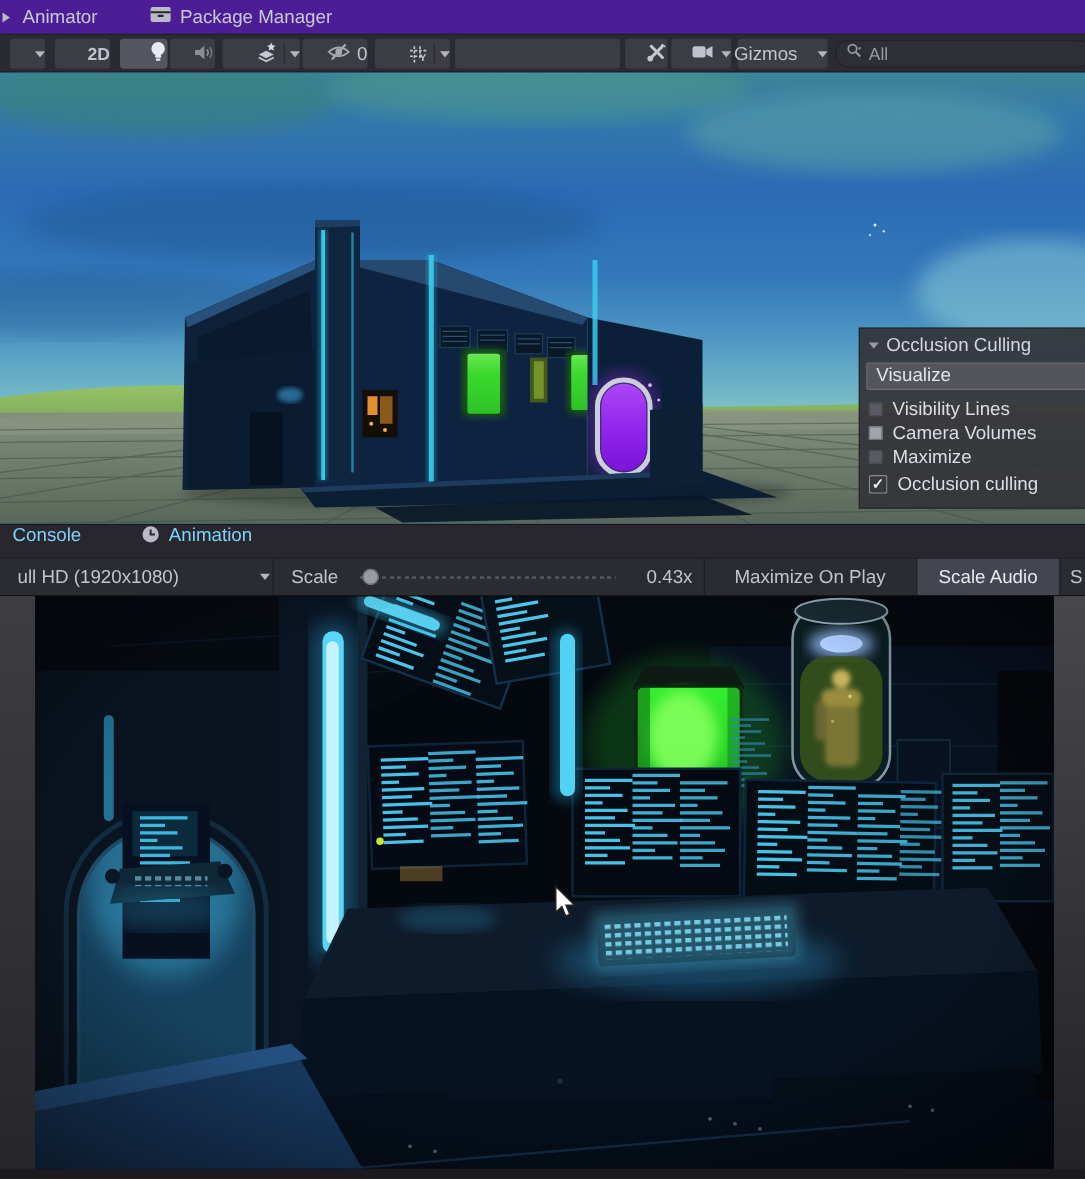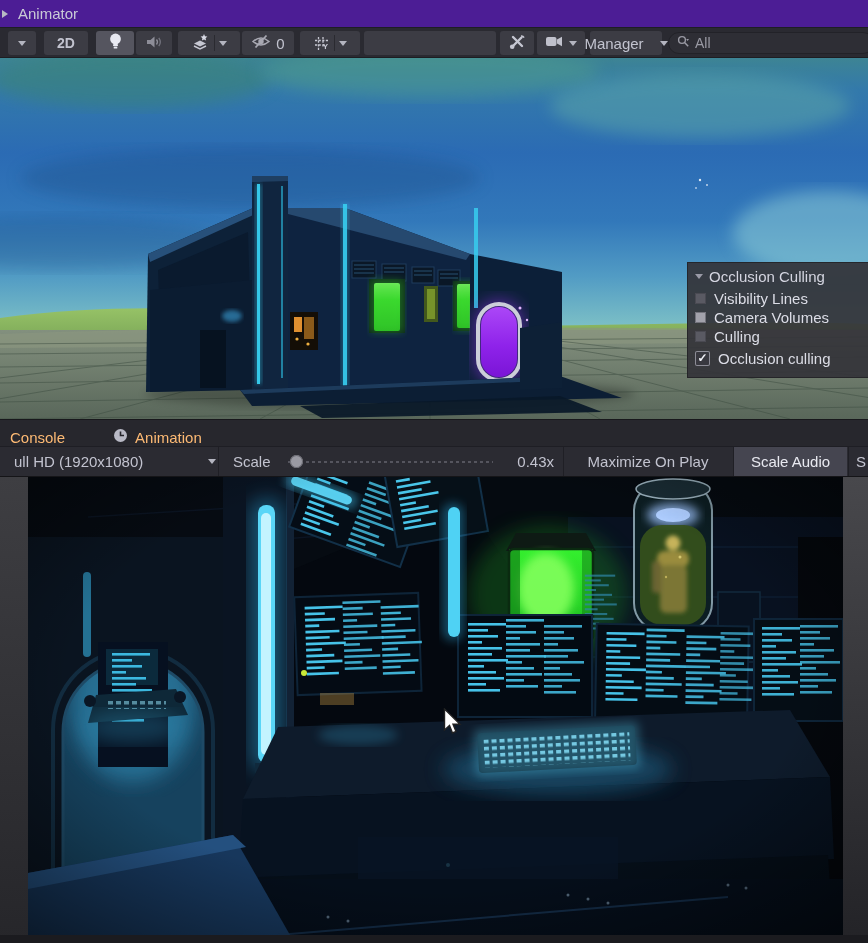--- a/index.html
+++ b/index.html
@@ -8,21 +8,21 @@
   .app { position:relative; width:868px; height:943px; overflow:hidden; background:#2b2b32; color:#c6c7d2; }
 
   
   .toptabs { position:relative; height:28px; background:#4c1d95; border-bottom:1px solid #1e1e24; display:flex; align-items:center; }
   .toptabs .tab { display:flex; align-items:center; gap:7px; font-size:15px; color:#c9cad6; height:100%; padding:0 10px; }
   .tri-r { width:0; height:0; border-left:6px solid #b8b9c4; border-top:4px solid transparent; border-bottom:4px solid transparent; margin-left:1px; }
   .tri-d { width:0; height:0; border-top:5px solid #b4b5c0; border-left:4.5px solid transparent; border-right:4.5px solid transparent; display:inline-block; }
 
   
   .stb { position:relative; height:30px; background:#2a2a31; border-bottom:1px solid #1d1d22; }
-  .stb .btn { position:absolute; top:3px; height:24px; background:#3c3c44; border-radius:3px; display:flex; align-items:center; justify-content:center; font-size:14px; color:#c2c3cf; }
+  .stb .btn { position:absolute; top:3px; height:24px; background:#3c3c44; border-radius:3px; display:flex; align-items:center; justify-content:flex-end; font-size:14px; color:#c2c3cf; }
   .stb .btn.on { background:#55555f; color:#eceef5; }
   .vdiv { width:1px; height:16px; background:#2a2a30; margin:0 4px; }
   .search { position:absolute; left:668px; right:-6px; top:4px; height:22px; background:#2e2e35; border:1px solid #222228; border-radius:11px; display:flex; align-items:center; padding:0 8px; gap:5px; }
   .search input { background:transparent; border:none; outline:none; color:#cfd0da; font-size:14px; width:100%; font-family:"Liberation Sans",sans-serif; }
   .search input::placeholder { color:#9a9aa4; opacity:1; }
   .gridY { position:absolute; right:2px; bottom:1px; font-size:8px; font-weight:bold; color:#c6c7d2; }
 
   
   .sceneview { position:relative; height:361px; background:#2b6bb4; overflow:hidden; }
   .sceneview svg { position:absolute; inset:0; display:block; }
@@ -33,21 +33,21 @@
   .occ .viz { margin:1px 0 6px 0; width:176px; background:#54545c; border:1px solid #6b6b74; border-radius:2px; font-size:15px; padding:1px 7px 2px; color:#e2e3ec; }
   .occ .row { display:flex; align-items:center; gap:8px; font-size:15px; height:19px; padding-left:2px; }
   .occ .row.last { height:24px; }
   .cb { width:11px; height:11px; border-radius:1px; flex:0 0 auto; }
   .cb.on  { background:#a2a2ab; box-shadow:inset 0 0 0 1px #74747c; }
   .cb.dim { background:#5a5a63; box-shadow:inset 0 0 0 1px #4a4a52; }
   .cb.chk { width:15px; height:15px; background:#38383f; box-shadow:inset 0 0 0 1px #8c8c96; color:#f2f3f8; font-size:12px; font-weight:bold; display:flex; align-items:center; justify-content:center; border-radius:2px; }
 
   
   .gtabs { height:28px; background:#27272d; border-top:1px solid #18181c; border-bottom:1px solid #1e1e24; display:flex; align-items:center; }
-  .gtabs .tab { display:flex; align-items:flex-end; gap:7px; font-size:15px; color:#fdba74; padding:0 10px; height:100%; }
+  .gtabs .tab { display:flex; align-items:flex-start; gap:7px; font-size:15px; color:#7dd3fc; padding:0 10px; height:100%; }
 
   
   .gtb { position:relative; height:30px; background:#2b2b32; border-bottom:1px solid #151518; font-size:15px; color:#c2c3cf; }
   .gtb .seg { position:absolute; top:0; height:100%; display:flex; align-items:center; }
   .gtb .sep { position:absolute; top:0; width:1px; height:100%; background:#1f1f25; }
   .gtb .tbtn { justify-content:center; }
   .gtb .tbtn.on { background:#454550; color:#e8e9f0; }
   .slider { position:relative; width:205px; height:100%; }
   .slider .track { position:absolute; left:0; right:0; top:14px; height:2px; background:repeating-linear-gradient(90deg,#55555e 0 3px,transparent 3px 6px); }
   .slider .thumb { position:absolute; left:2px; top:8px; width:13px; height:13px; border-radius:50%; background:#9a9aa3; box-shadow:0 0 0 1px #6a6a72 inset; }
@@ -64,20 +64,28 @@
 </head>
 <body>
 
 <div class="app">
 
   <div class="toptabs">
     <span class="tri-r" style="margin-left:2px"></span>
     <div class="tab">
       <span>Animator</span>
     </div>
+    <div class="tab" style="margin-left:22px">
+      <span><svg width="17" height="13" viewBox="0 0 17 13">
+            <rect x="0.5" y="0.5" width="16" height="12" rx="1.5" fill="#b9bac6"></rect>
+            <rect x="0.5" y="4" width="16" height="1.6" fill="#26262c"></rect>
+            <rect x="6" y="6.8" width="5" height="1.8" rx="0.9" fill="#26262c"></rect>
+          </svg></span>
+      <span>Package Manager</span>
+    </div>
   </div>
 
   <div class="stb">
     <div class="btn" style="left:8px;width:28px">
         <span class="tri-d"></span>
       </div>
     <div class="btn" style="left:44px;width:44px;font-weight:bold">
         <span>2D</span>
       </div>
     <div class="btn on" style="left:96px;width:38px">
@@ -133,21 +141,21 @@
           </svg></span>
     </div>
     <div class="btn" style="left:537px;width:48px">
       <span><svg width="19" height="13" viewBox="0 0 19 13">
             <rect x="1" y="2" width="10.5" height="9" rx="2" fill="#c0c1cc"></rect>
             <polygon points="12,4.5 17,1.8 17,11.2 12,8.5" fill="#c0c1cc"></polygon>
           </svg></span>
       <span class="tri-d" style="margin-left:5px"></span>
     </div>
     <div class="btn" style="left:590px;width:72px;gap:4px">
-      <span style="font-size:15px">Manager</span>
+      <span style="font-size:15px">Gizmos</span>
       <span class="vdiv"></span>
       <span class="tri-d"></span>
     </div>
     <div class="search">
       <span><svg width="13" height="13" viewBox="0 0 13 13">
             <circle cx="5" cy="5" r="3.4" fill="none" stroke="#9a9aa4" stroke-width="1.4"></circle>
             <line x1="7.8" y1="7.8" x2="11.2" y2="11.2" stroke="#9a9aa4" stroke-width="1.5"></line>
             <polygon points="9.2,4 12,4 10.6,6" fill="#9a9aa4"></polygon>
           </svg></span>
       <input placeholder="All" style="">
@@ -284,31 +292,32 @@
         <polygon points="300,348 560,338 602,354 322,360" fill="#091828" opacity="0.92"></polygon>
         <polygon points="520,270 562,264 562,330 520,332" fill="#0d2036"></polygon>
       </g>
     </svg>
 
     <div class="occ">
       <div class="hdr">
         <span class="tri-d" style="border-top-color:#9a9aa6"></span>
         <span>Occlusion Culling</span>
       </div>
+      <div class="viz">Visualize</div>
       <div class="row">
         <span class="cb dim"></span>
         <span>Visibility Lines</span>
       </div>
       <div class="row">
         <span class="cb on"></span>
         <span>Camera Volumes</span>
       </div>
       <div class="row">
         <span class="cb dim"></span>
-        <span>Culling</span>
+        <span>Maximize</span>
       </div>
       <div class="row last">
         <span class="cb chk">✓</span>
         <span>Occlusion culling</span>
       </div>
     </div>
   </div>
 
   <div class="gtabs">
     <div class="tab">

